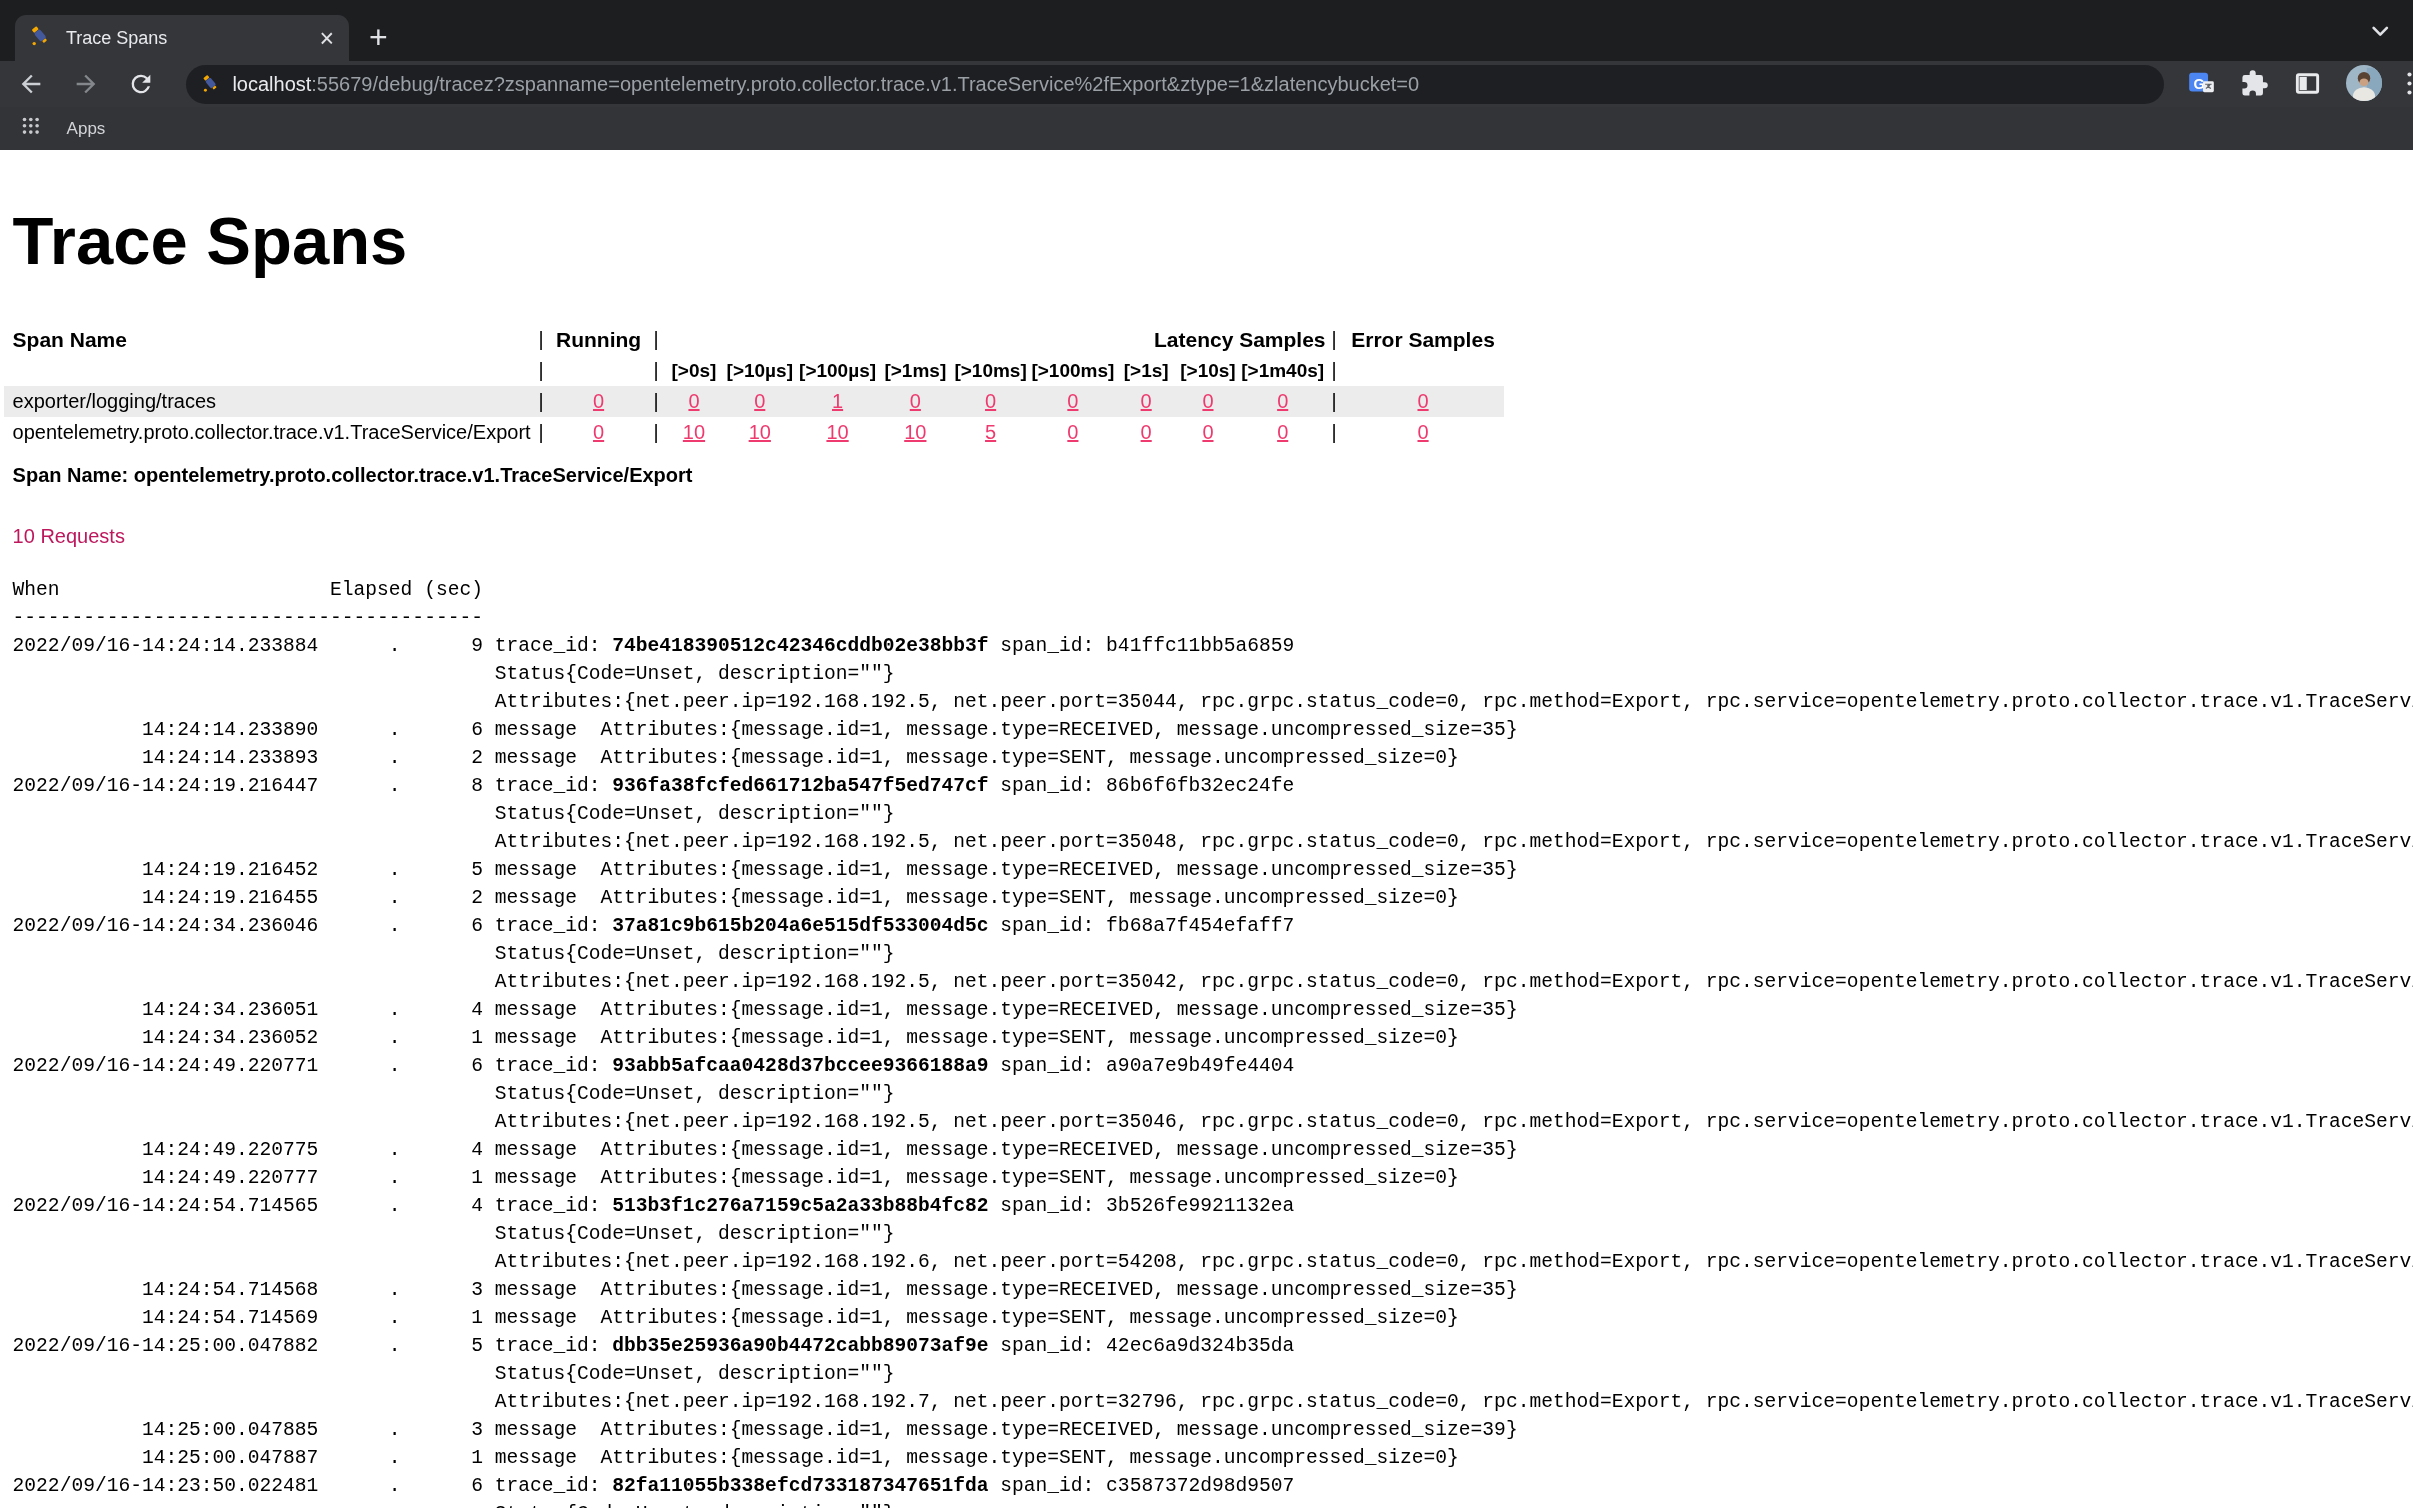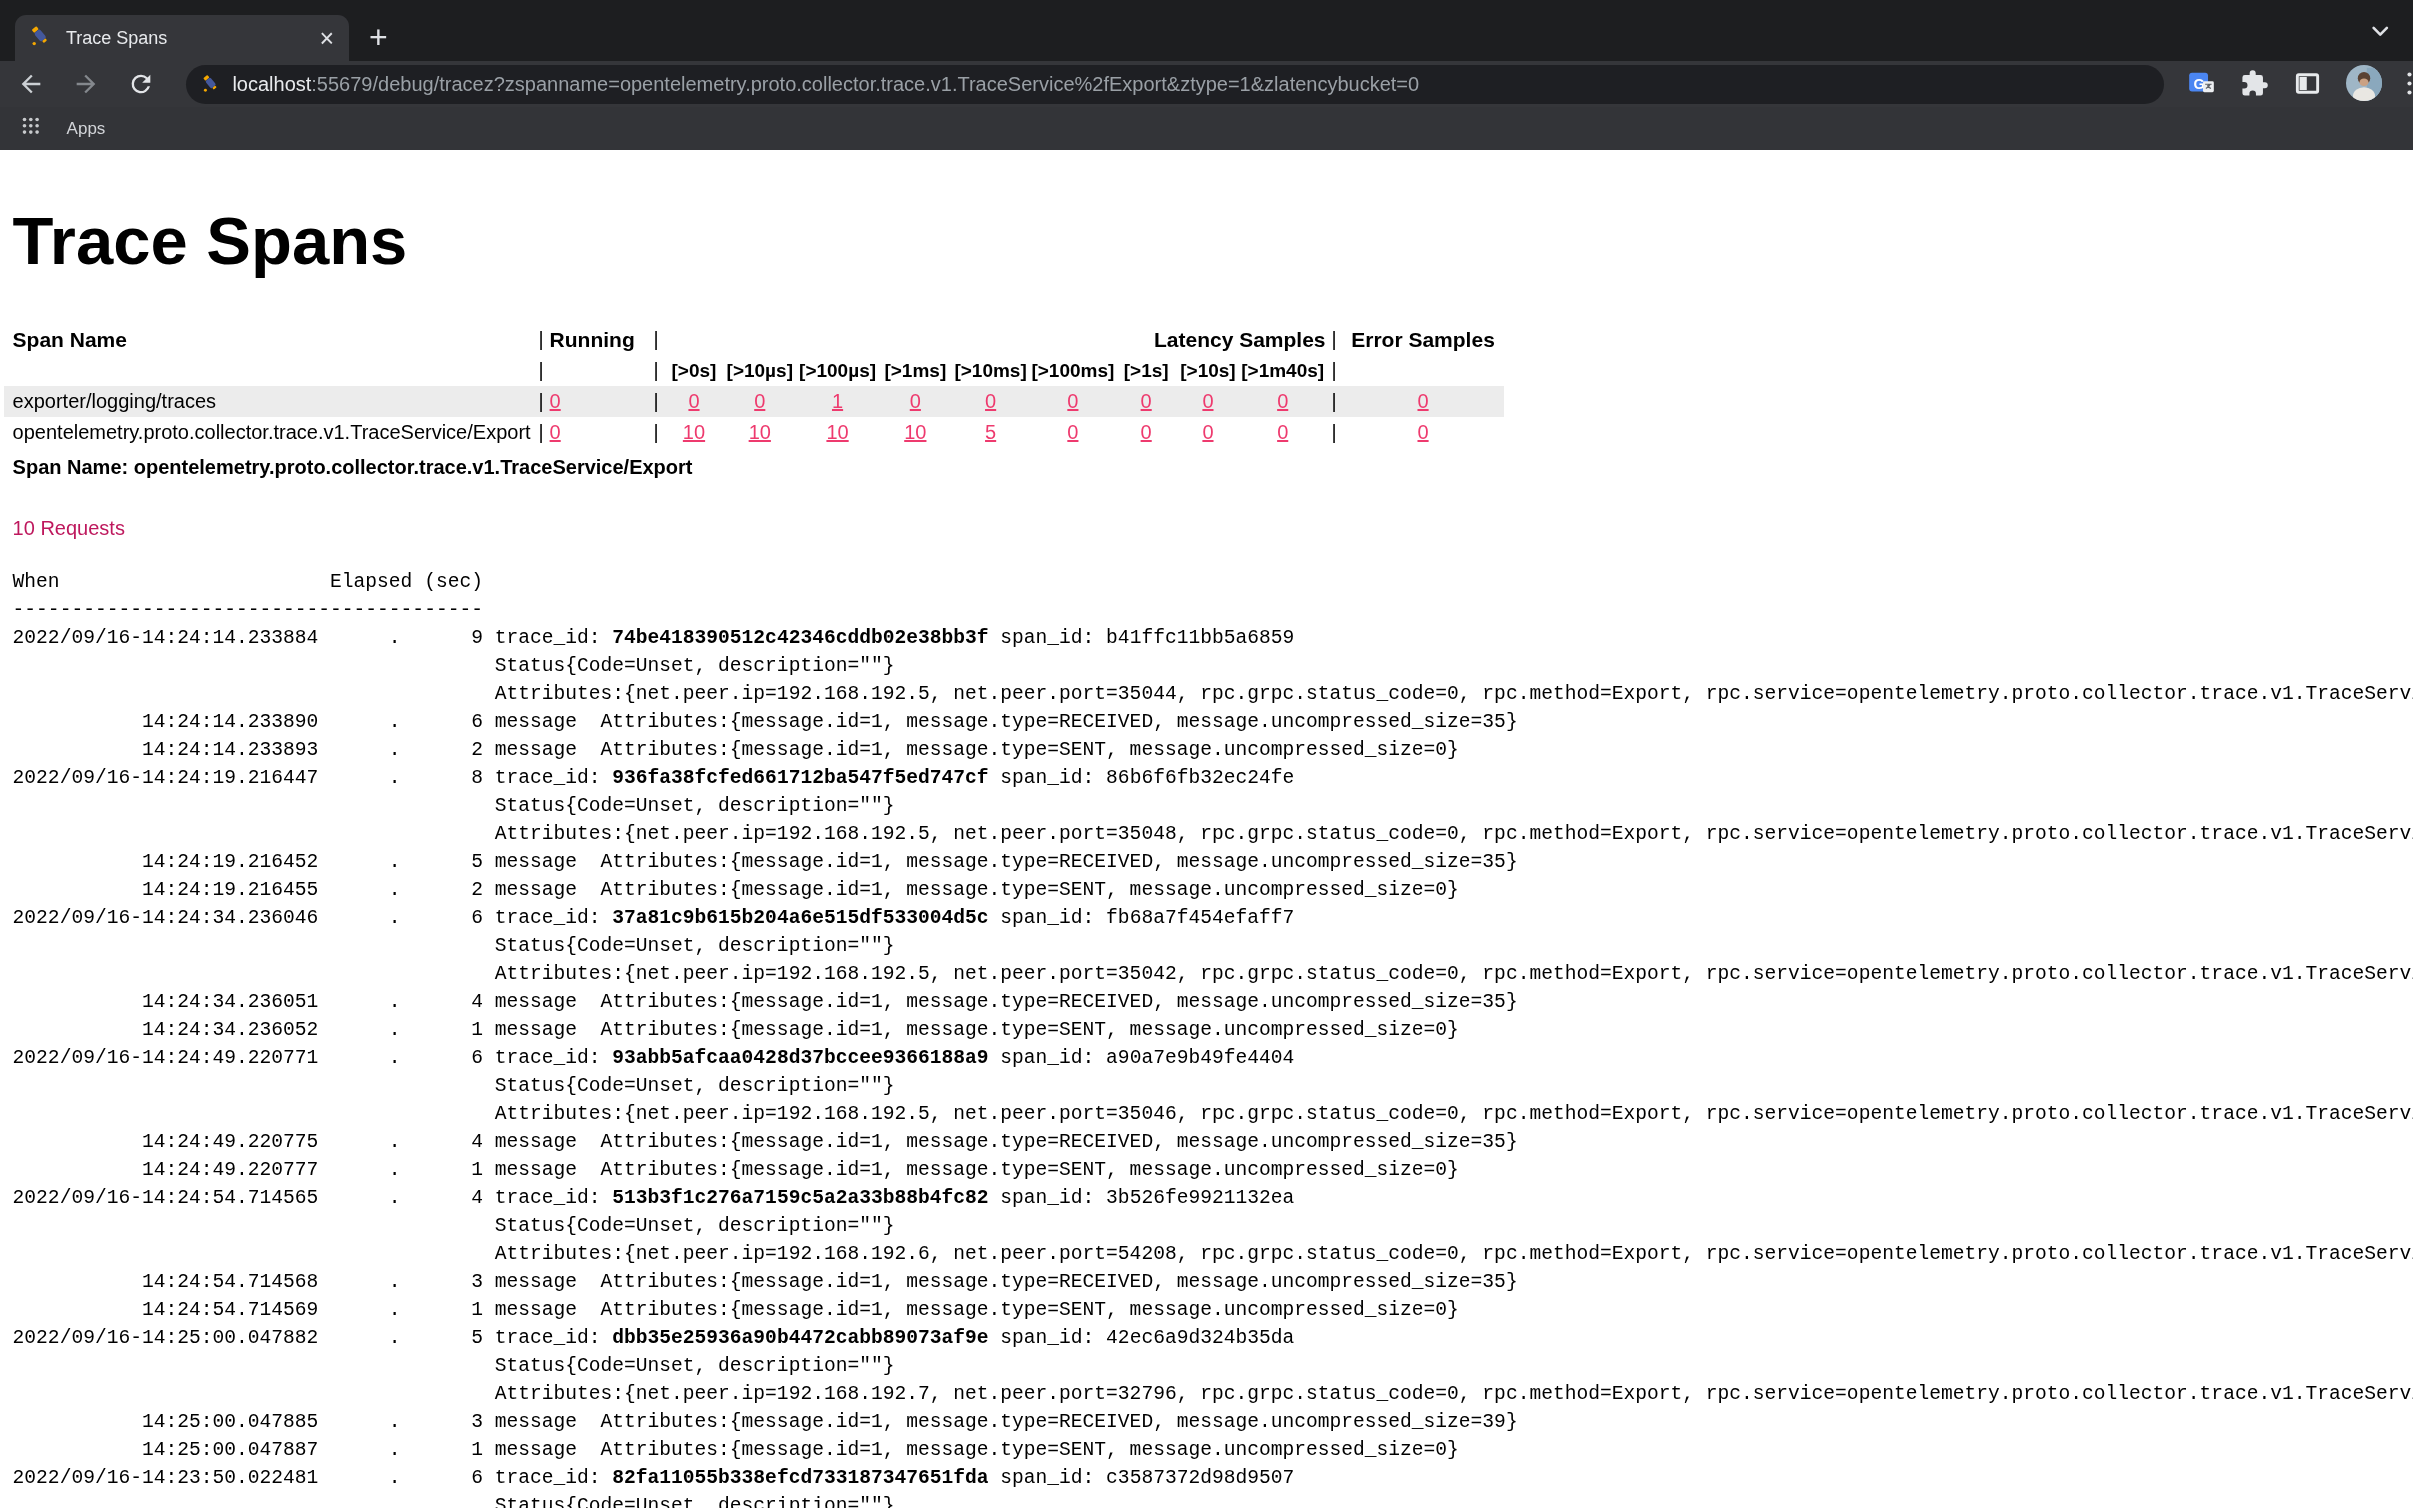--- a/index.html
+++ b/index.html
@@ -16,24 +16,24 @@
   .navbtn{width:28px;height:28px;margin-right:17px;display:flex;align-items:center;justify-content:center}
   .omnibox{height:39px;width:2017px;background:#1e1f23;border-radius:19.6px;margin-left:4.2px;display:flex;align-items:center;padding:0 14px;box-sizing:border-box;}
   .url{font-size:20px;color:#9aa0a6;white-space:nowrap;overflow:hidden;margin-left:11.2px}
   .url .host{color:#e8eaed}
   .tb-right{display:flex;align-items:center;gap:24px;margin-left:12.6px}
   .bookmarks{height:43px;background:#333438;display:flex;align-items:center;padding-left:21px;}
   .apps{display:flex;align-items:center;gap:26px;color:#d2d4d8;font-size:17px}
   
   .content{padding:0 0 0 12.6px;background:#fff}
   h1{font-size:67px;font-weight:700;color:#000;margin:52px 0 0 0}
-  table{border-collapse:collapse;margin:45px 0 8px -8.4px;table-layout:fixed}
+  table{border-collapse:collapse;margin:45px 0 16px -8.4px;table-layout:fixed}
   td{font-size:20px;height:31px;padding:0;vertical-align:middle;white-space:nowrap;color:#000}
   .c-name{width:520px;padding-left:8.4px;text-align:left;overflow:hidden}
-  .c-run{width:98px;text-align:left}
+  .c-run{width:98px;text-align:center}
   .c-sep{width:17px;text-align:center;font-size:19.6px}
   .c-err{width:161px;text-align:center}
   .bucket{text-align:center;padding:0 2.8px}
   .th{font-weight:700;font-size:21px}
   td.bucket.th{font-size:19px;padding:0 1.4px}
   .c-lat{text-align:right}
   tr.alt td{background:#ececec}
   a.cnt{color:var(--link,#ee3a6e);text-decoration:underline}
   .span-line{font-weight:700;font-size:20px;color:#000;margin-top:8.4px}
   .req-count{font-size:20px;color:#be185d;margin-top:38px}

